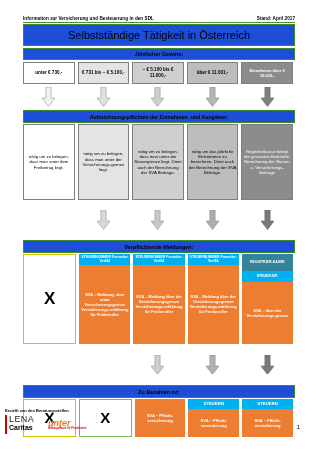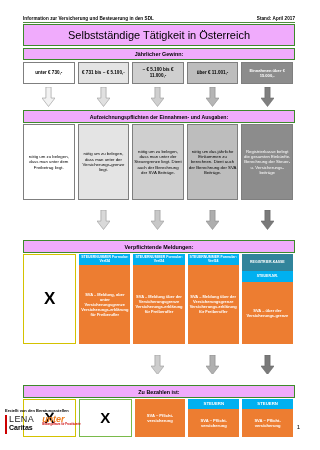--- a/index.html
+++ b/index.html
@@ -17,21 +17,21 @@
     position:absolute;left:23px;top:16px;width:272px;
     display:flex;justify-content:space-between;align-items:flex-end;
     border-bottom:1px solid #4f8a3d;
     padding-bottom:1px;
   }
   .topline span{font-size:4.6px;font-weight:bold;letter-spacing:.05px;}
 
   
   .greenbar{
     position:absolute;
-    background:#f0abfc;
+    background:#1d4ed8;
     border:1px solid #3d8a2b;
     display:flex;align-items:center;justify-content:center;
     color:#000;
     text-align:center;
   }
   #title-bar{left:23px;top:24px;width:270px;height:20px;}
   #title-bar .t{font-size:11px;font-weight:normal;}
   #bar-gewinn{left:23px;top:48px;width:270px;height:10px;}
   #bar-gewinn .t{font-size:5.4px;font-weight:bold;}
   #bar-aufz{left:23px;top:110px;width:270px;height:11px;}
@@ -103,21 +103,21 @@
   
   #row-zahl{top:399px;height:38px;align-items:stretch;}
   #row-zahl .stack{flex:1;display:flex;flex-direction:column;box-sizing:border-box;}
   #row-zahl .sub.hdr{font-size:4.3px;}
   #row-zahl .sub.body{font-size:4.1px;}
   #row-zahl .sub.bigx{font-size:15px;}
 
   
   .footer{position:absolute;left:5px;top:408px;width:160px;}
   .footer .caption{font-size:4px;font-weight:bold;margin-bottom:2px;}
-  .logos{display:flex;align-items:flex-start;gap:8px;}
+  .logos{display:flex;align-items:center;gap:14px;}
   .lena{display:flex;align-items:flex-start;}
   .lena .bar{width:2px;height:19px;background:#cc0000;margin-right:2px;}
   .lena .txt{line-height:1.02;}
   .lena .l1{font-size:9px;letter-spacing:.4px;color:#222;}
   .lena .l2{font-size:7px;font-weight:bold;color:#000;}
   .sophie{line-height:1;}
   .sophie .s1{font-size:9px;font-weight:bold;font-style:italic;color:#ee7d1f;}
   .sophie .s2{font-size:2.6px;color:#cc0000;font-weight:bold;}
   .pagenum{position:absolute;right:18px;top:424px;font-size:6px;}
 </style>

